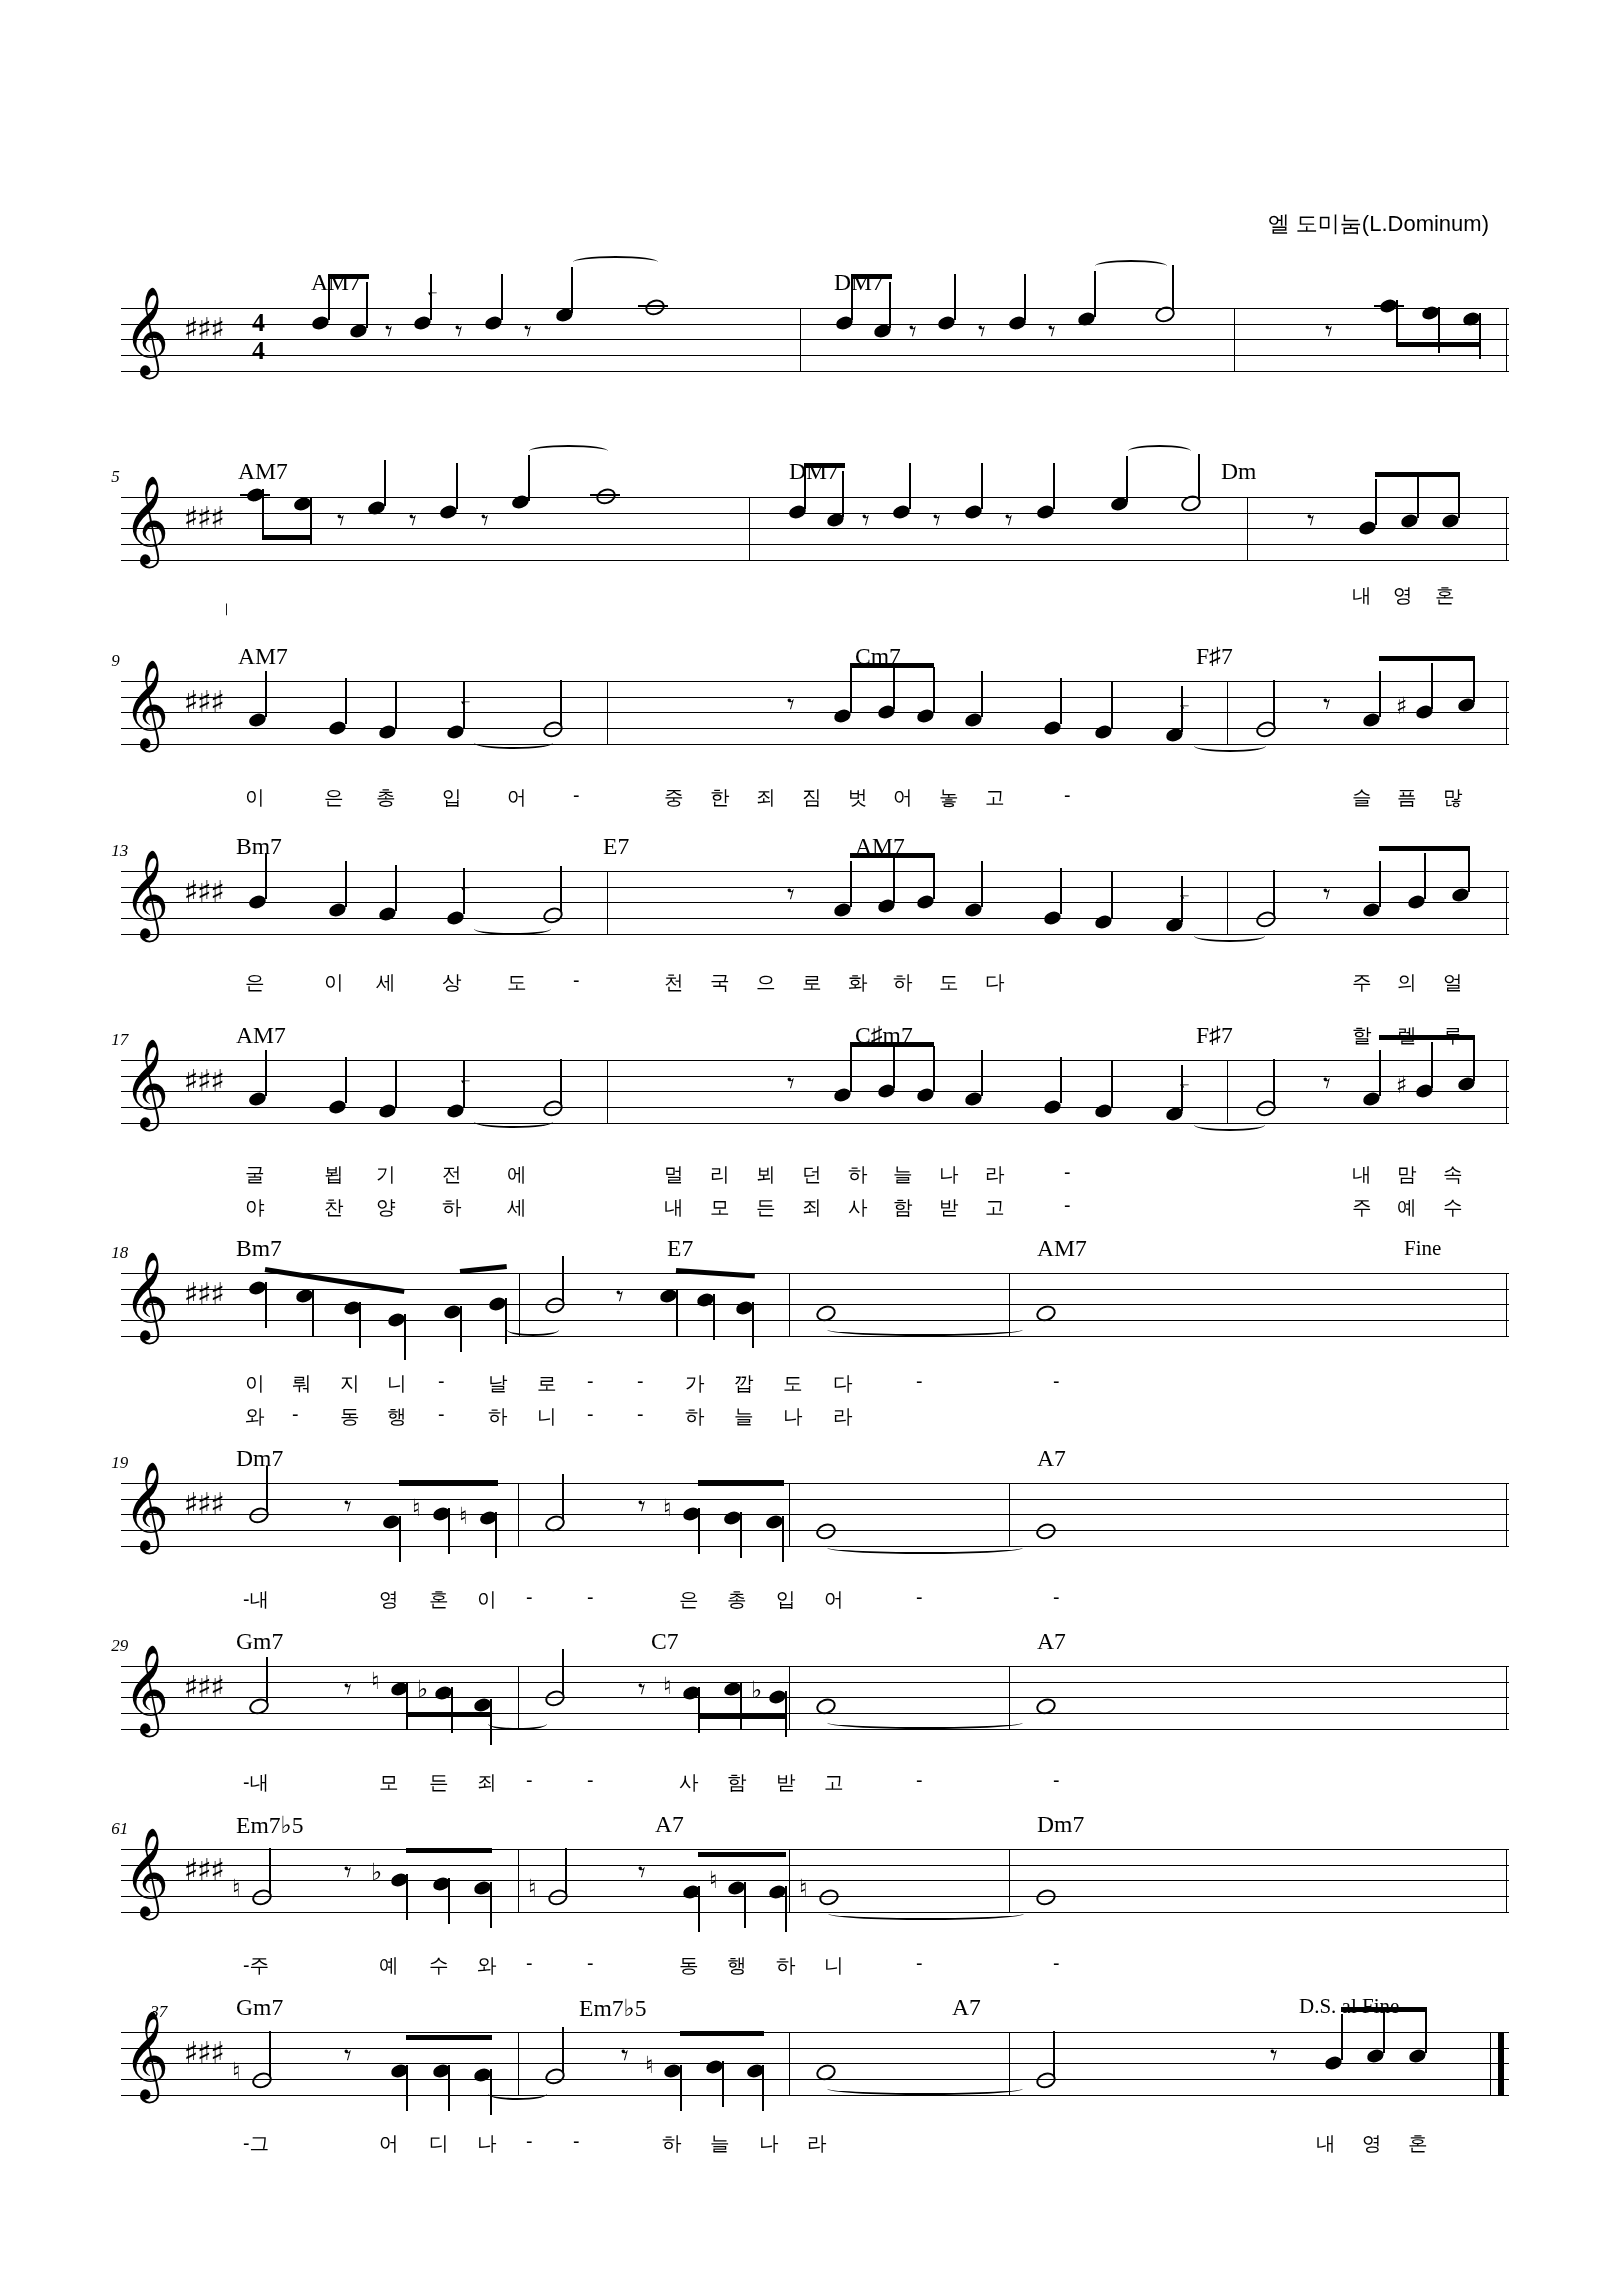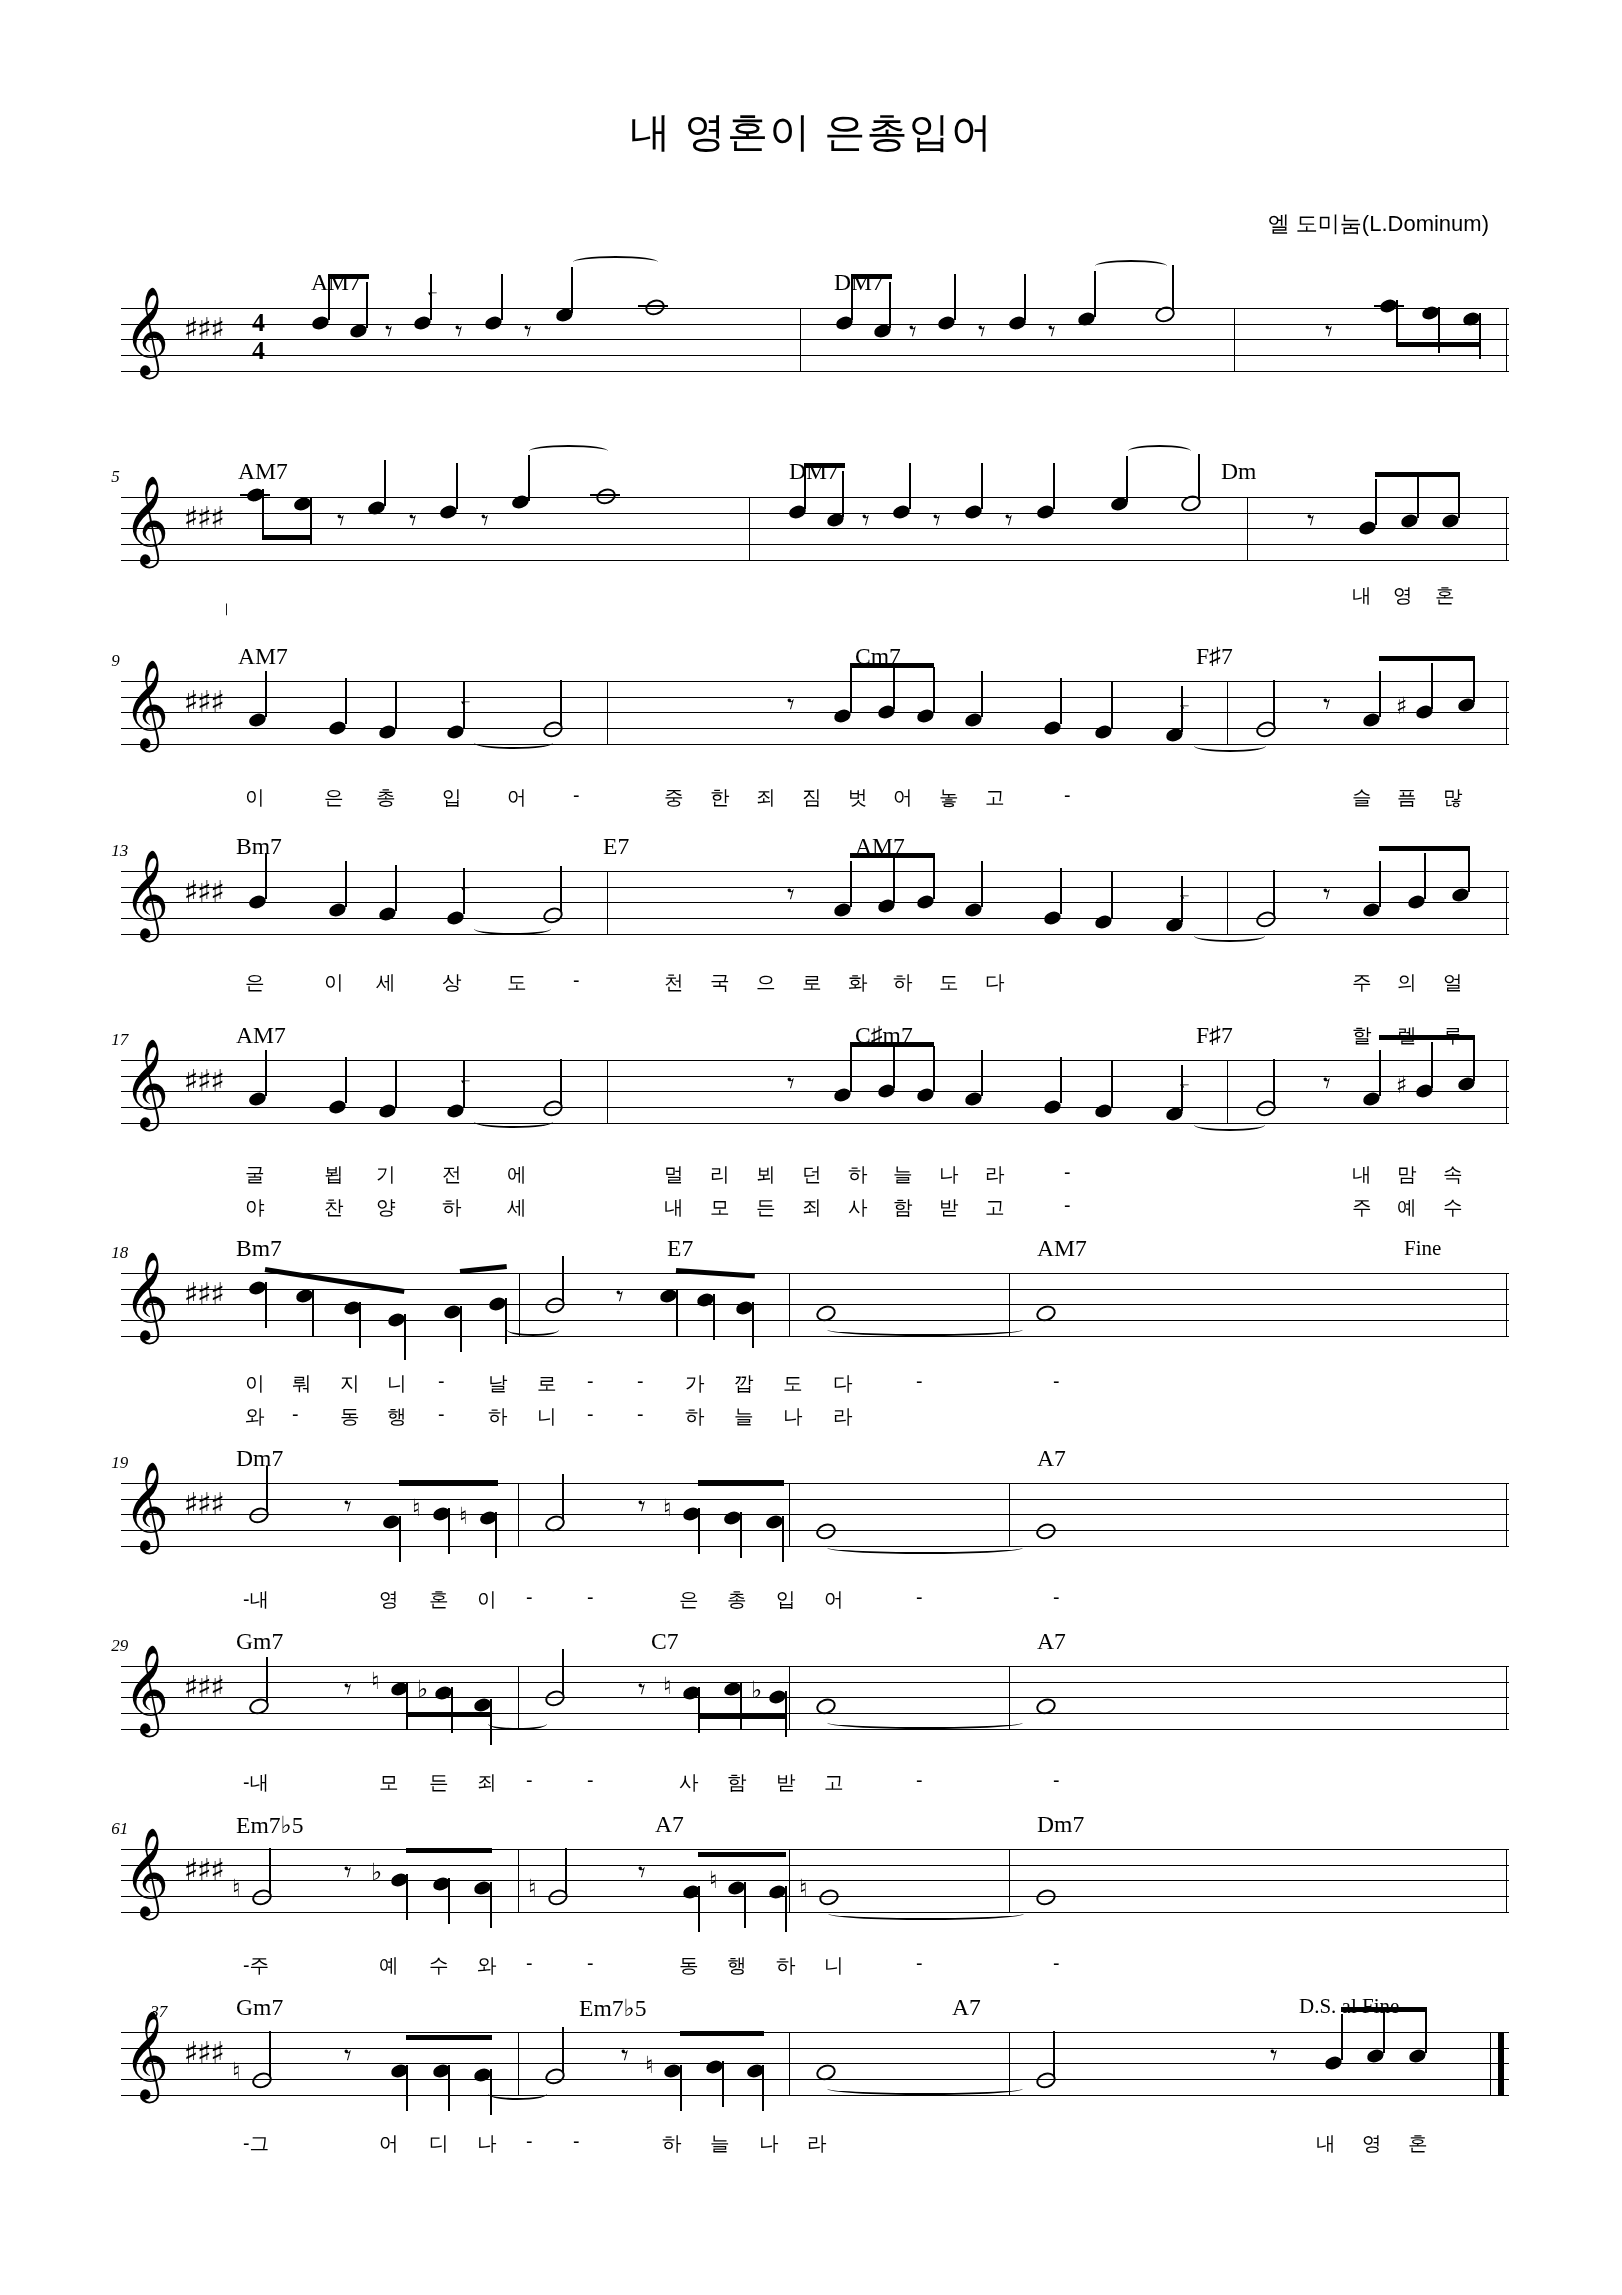--- a/index.html
+++ b/index.html
@@ -189,21 +189,20 @@
     height: 1.3px;
     width: 26px;
     background: #000;
   }
 </style>
 </head>
 <body>
 
 <div class="page">
 
-  <div class="title">내 영혼이 은총입어</div>
   <div class="composer">엘 도미눔(L.Dominum)</div>
 
   <div class="system" style="top:308px;">
     <div class="staff">
       <div class="sline"></div>
         <div class="sline"></div>
         <div class="sline"></div>
         <div class="sline"></div>
         <div class="sline"></div>
     </div>

